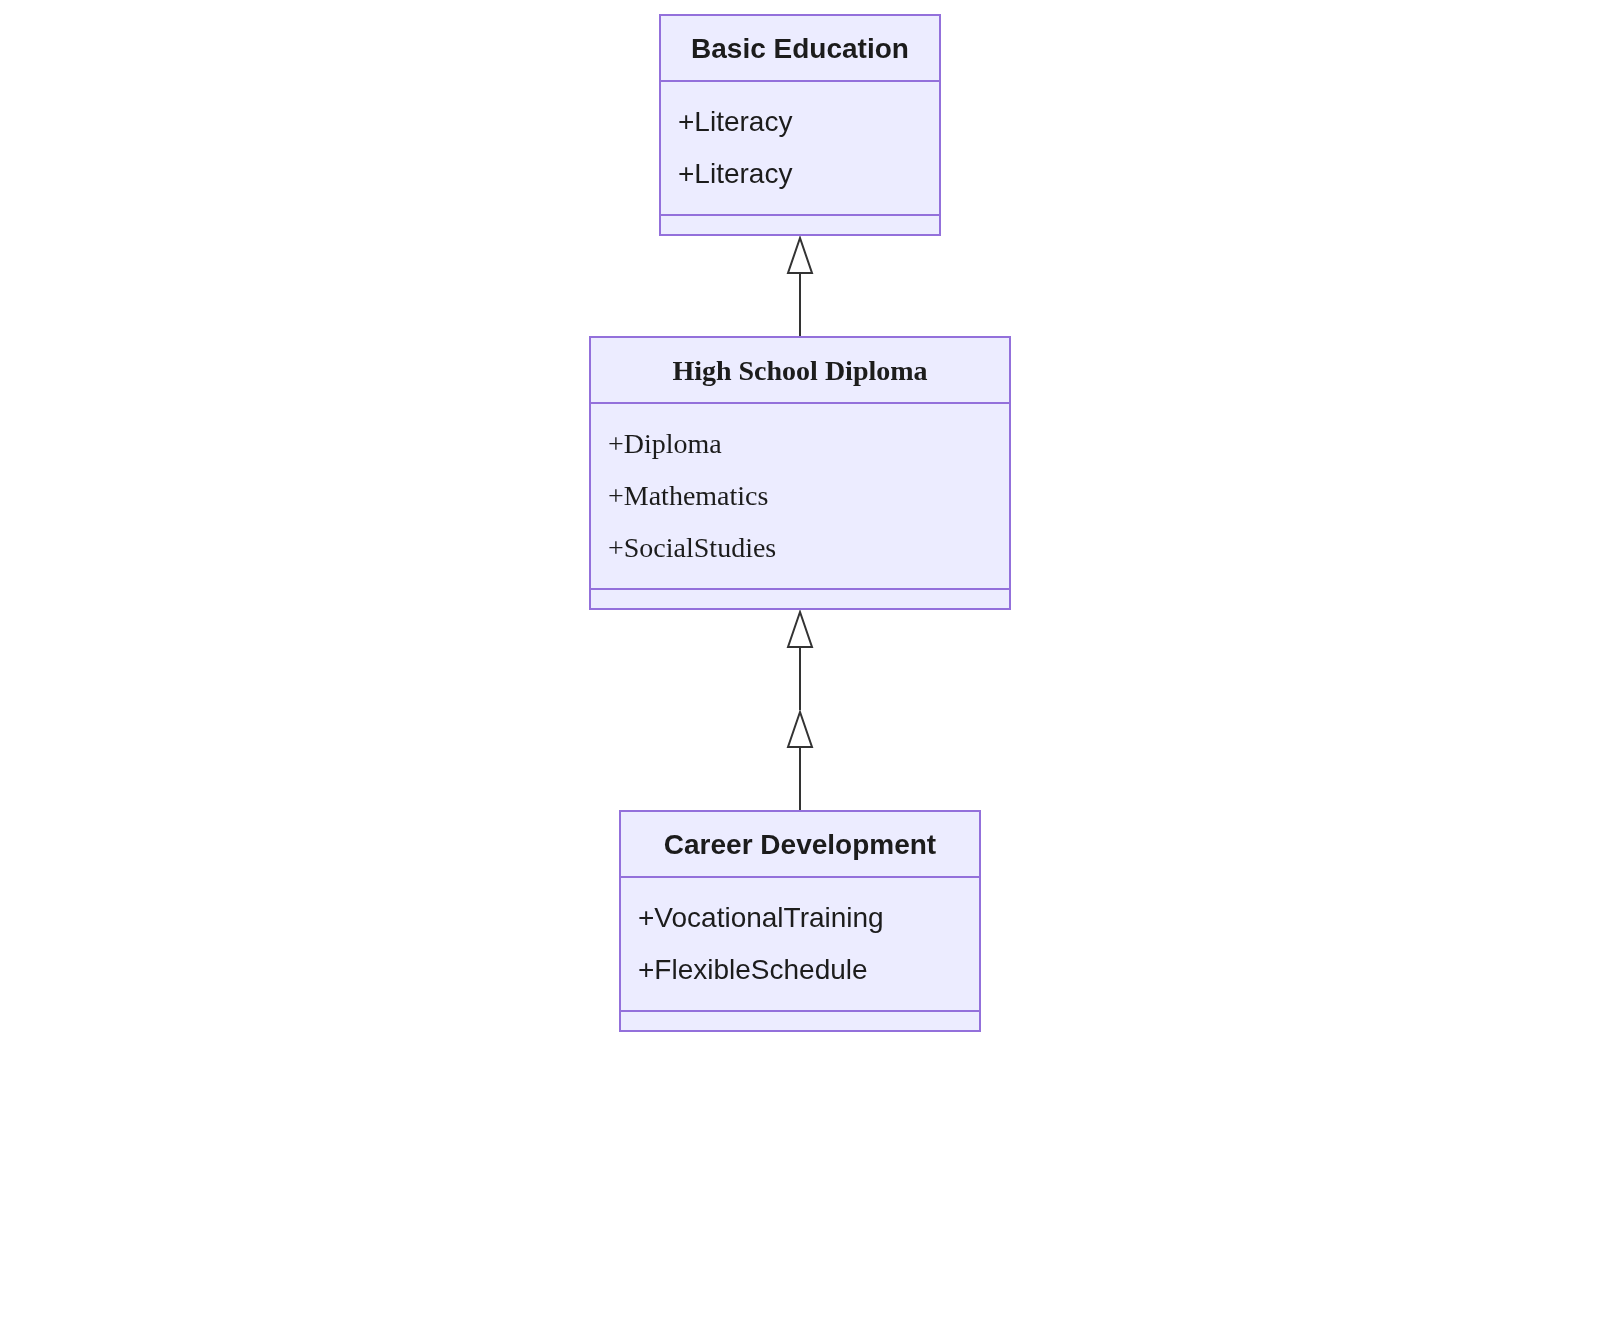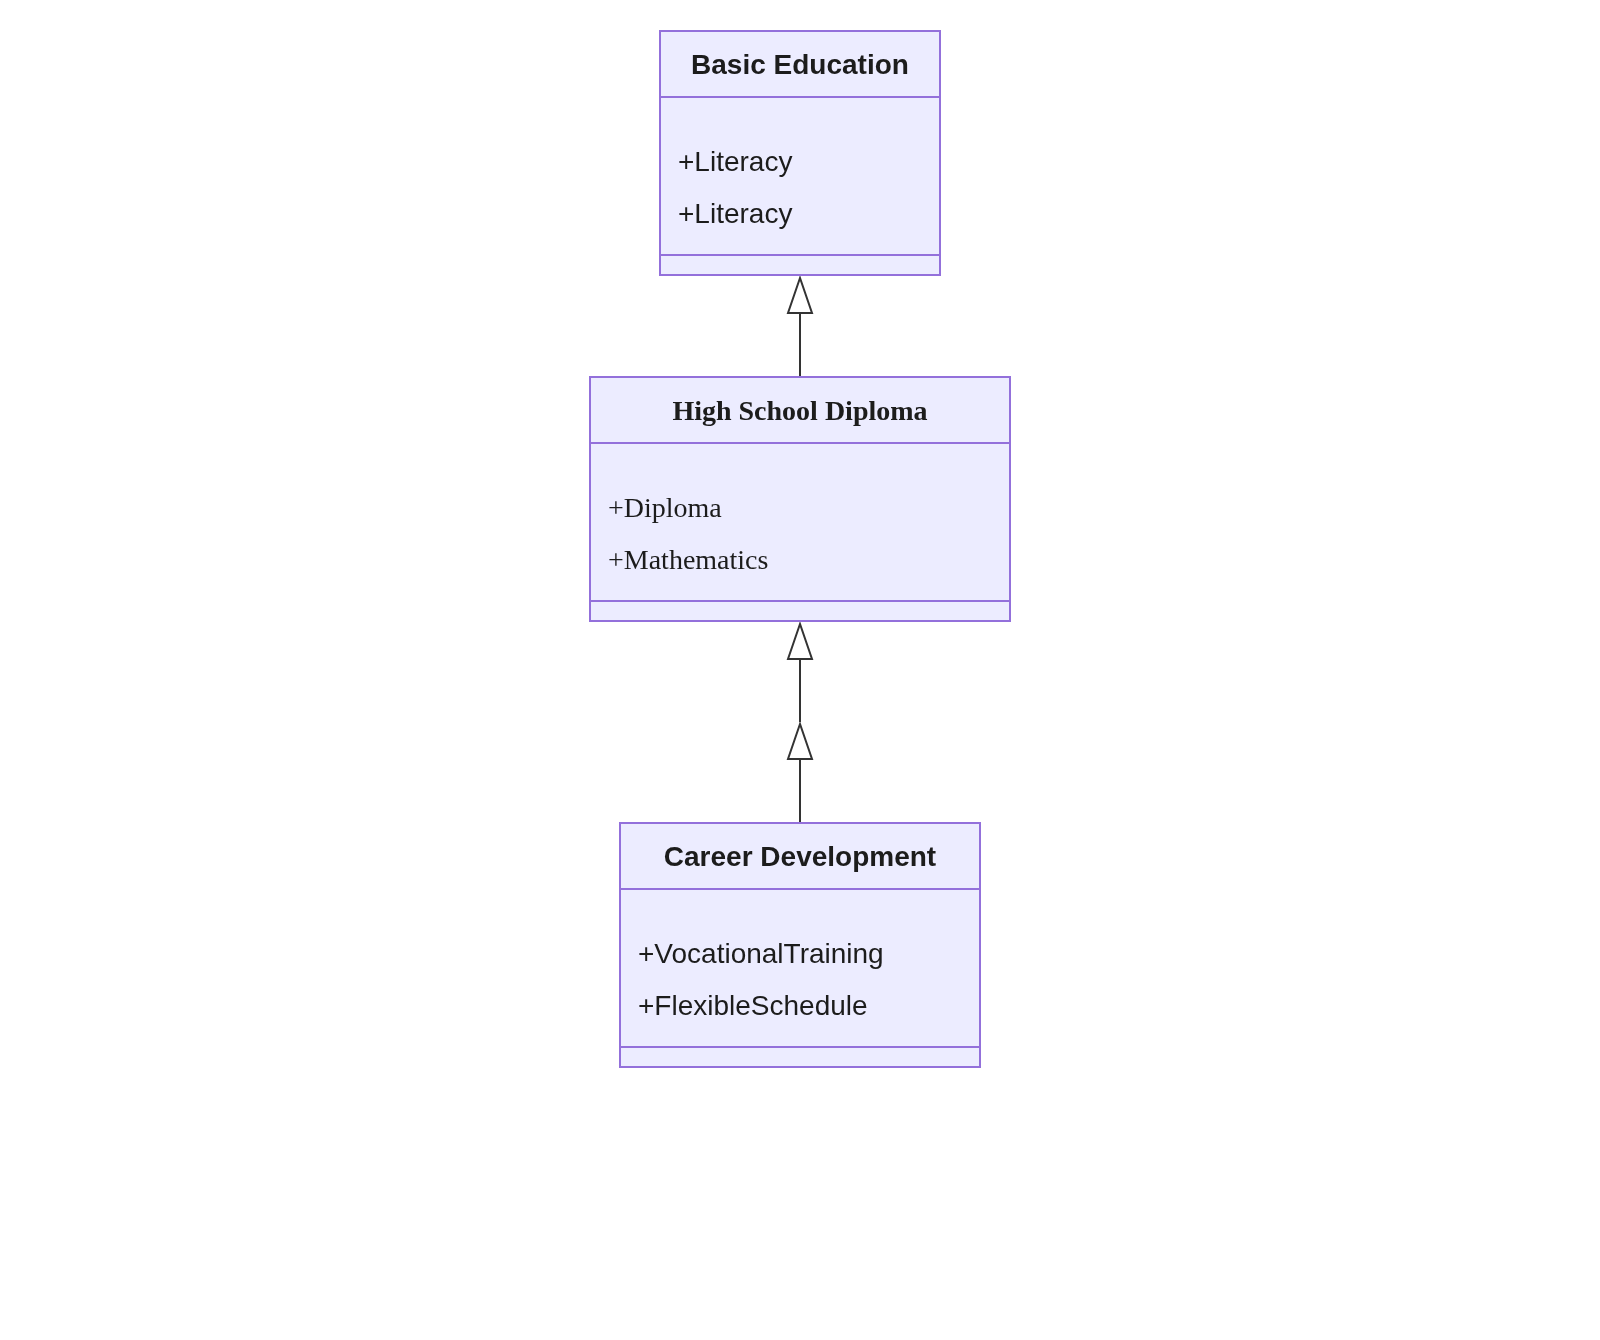--- a/index.html
+++ b/index.html
@@ -11,21 +11,21 @@
   }
   * { margin: 0; padding: 0; box-sizing: border-box; }
   html, body {
     width: 1600px; height: 1340px;
     background: var(--background);
     font-family: "Liberation Sans", "DejaVu Sans", sans-serif;
     overflow: hidden;
   }
   .diagram {
     width: 1600px;
-    padding-top: 30px;
+    padding-top: 14px;
     display: flex;
     flex-direction: column;
     align-items: center;
   }
   .class-box {
     background: var(--box-fill);
     border: 2px solid var(--box-border);
     color: var(--text);
   }
   .box-0 { width: 282px; }
@@ -36,21 +36,20 @@
     height: 66px;
     line-height: 66px;
     text-align: center;
     font-size: 28px;
     font-weight: bold;
     border-bottom: 2px solid var(--box-border);
     white-space: nowrap;
   }
   .class-members {
     padding: 14px 17px;
-    margin-top: 24px;
   }
   .class-member {
     font-size: 28px;
     line-height: 52px;
     white-space: nowrap;
   }
   .class-footer {
     height: 20px;
     border-top: 2px solid var(--box-border);
   }
@@ -76,20 +75,21 @@
   <svg class="arrow" width="40" height="100" viewBox="0 0 40 100">
     <polygon points="20,2 8,37 32,37" fill="#ffffff" stroke="#333333" stroke-width="2"></polygon>
     <line x1="20" y1="37" x2="20" y2="100" stroke="#333333" stroke-width="2"></line>
   </svg>
 
   <div class="class-box box-1">
     <div class="class-title">High School Diploma</div>
     <div class="class-members">
       <div class="class-member">+Diploma</div>
       <div class="class-member">+Mathematics</div>
+      <div class="class-member">+SocialStudies</div>
     </div>
     <div class="class-footer"></div>
   </div>
 
   <svg class="arrow" width="40" height="100" viewBox="0 0 40 100">
     <polygon points="20,2 8,37 32,37" fill="#ffffff" stroke="#333333" stroke-width="2"></polygon>
     <line x1="20" y1="37" x2="20" y2="100" stroke="#333333" stroke-width="2"></line>
   </svg>
 
 

